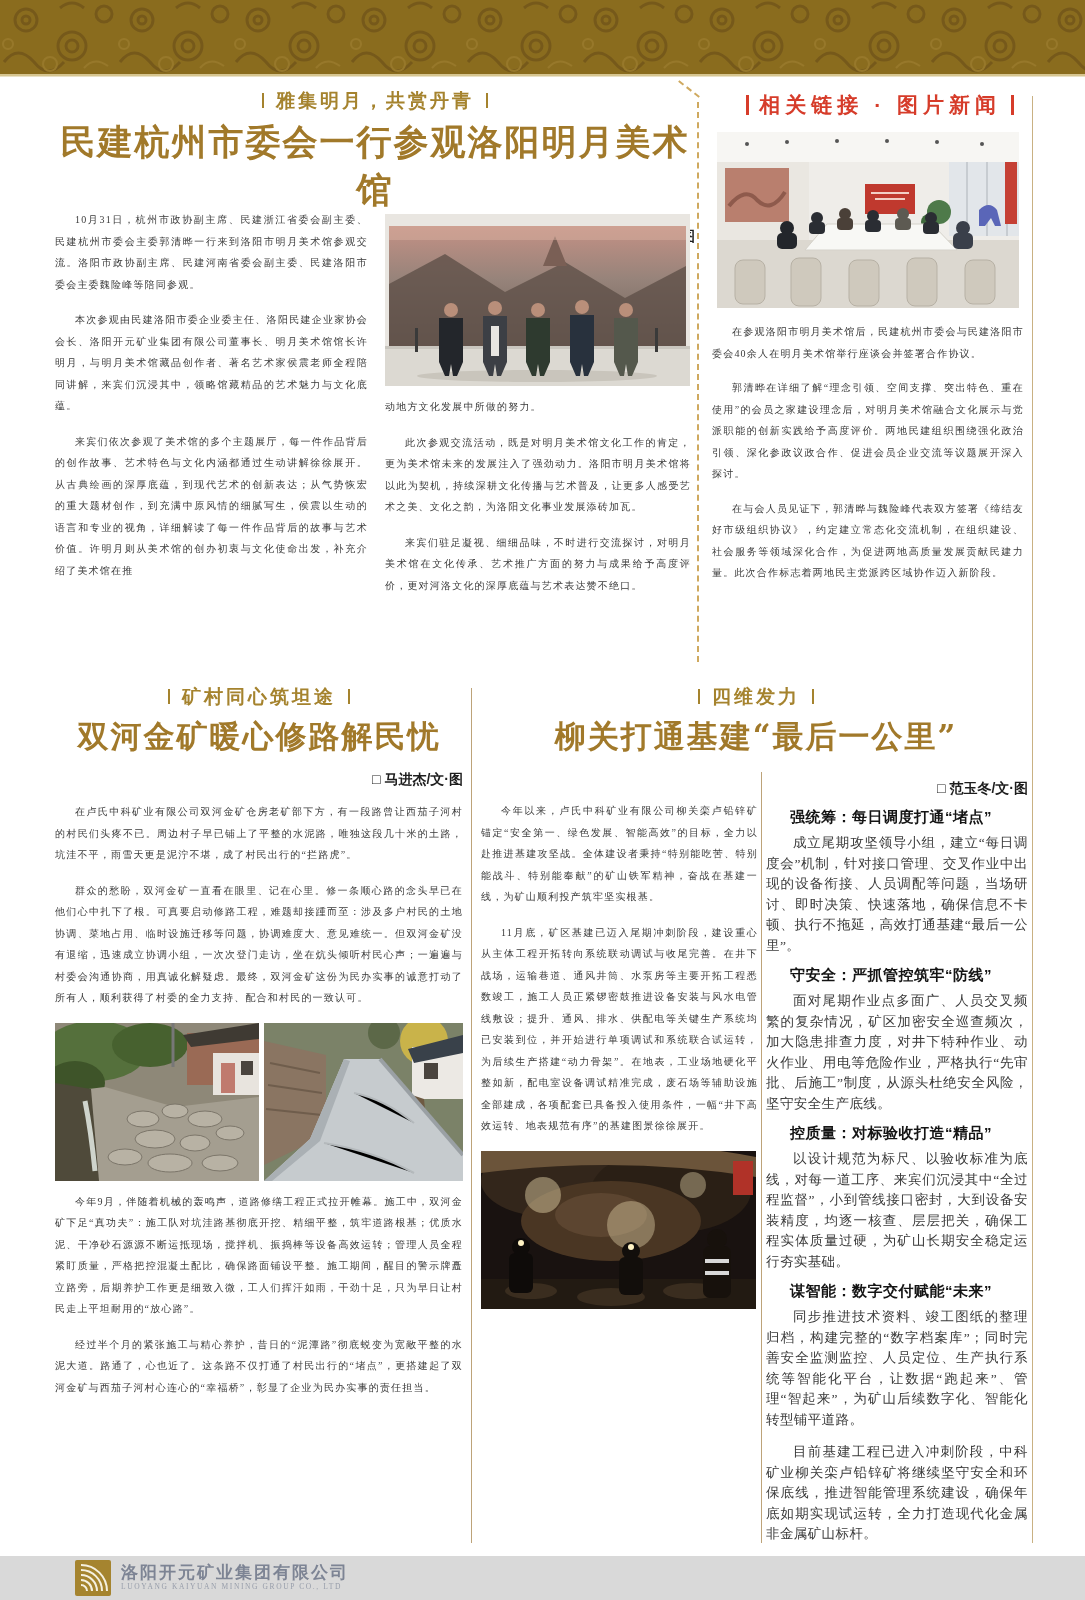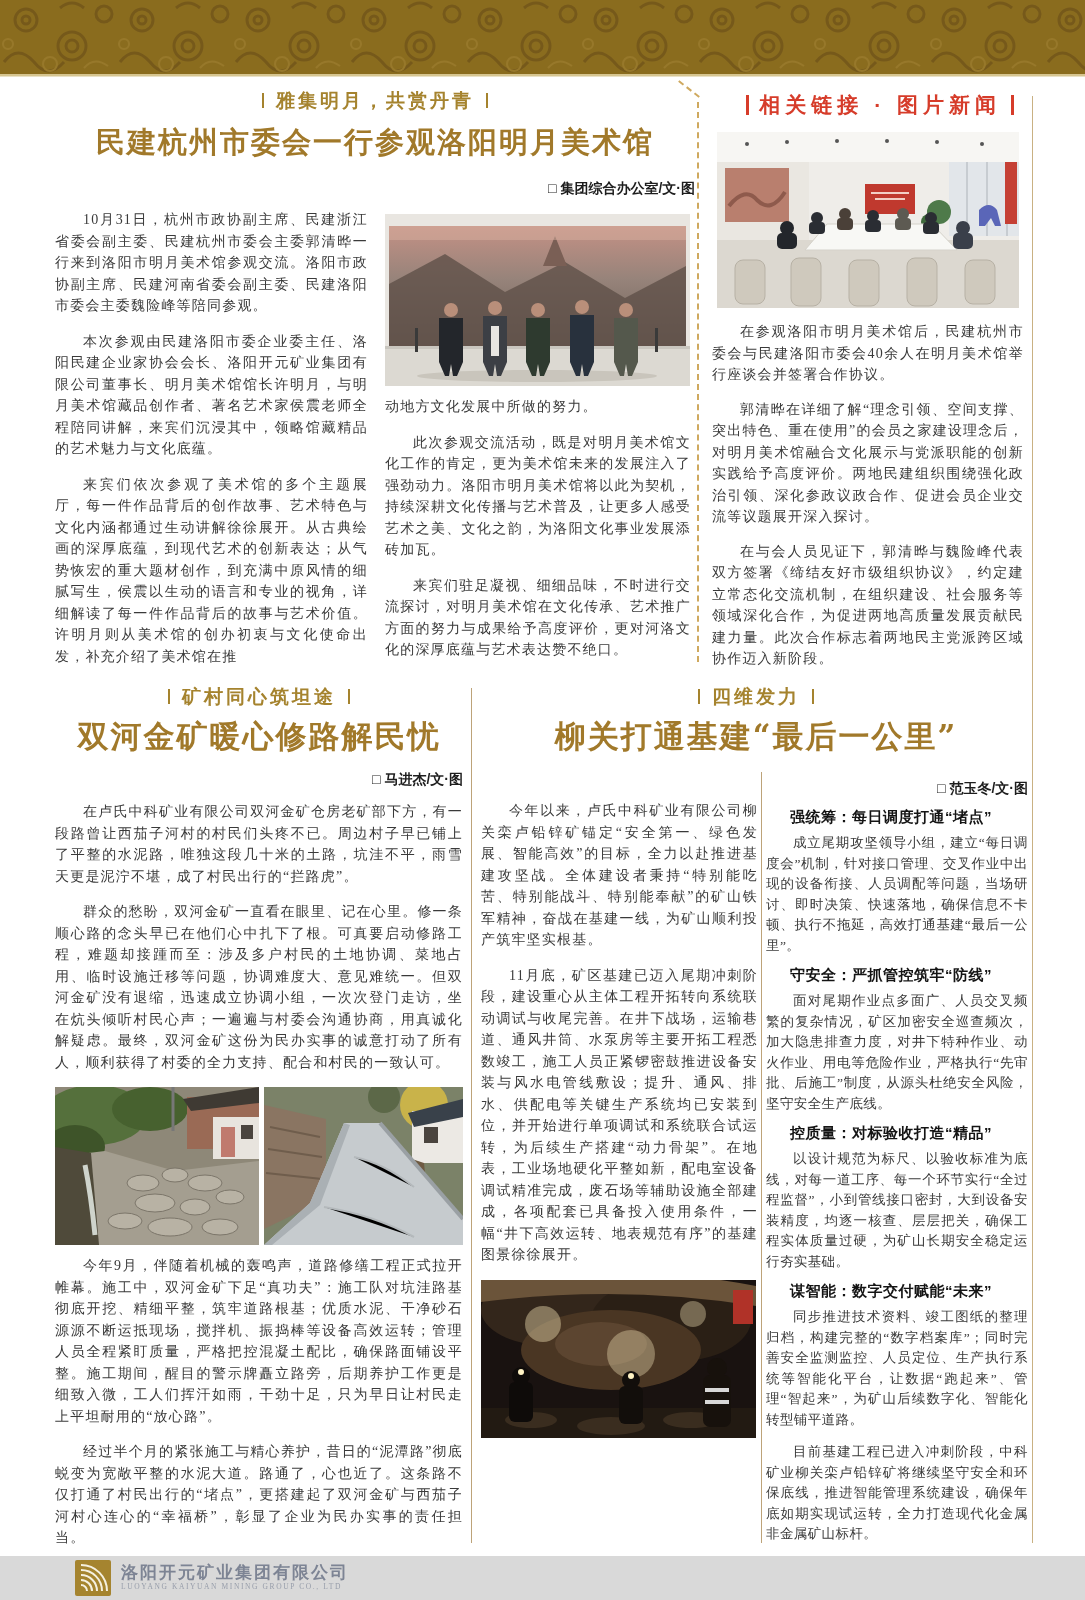--- a/index.html
+++ b/index.html
@@ -6,26 +6,26 @@
   .page{position:relative;width:1085px;height:1600px;background:#ffffff;overflow:hidden;
         font-family:"Liberation Serif","DejaVu Serif",serif;}
   
   .band{position:absolute;left:0;top:0;width:1085px;height:78px;}
   
   .kicker{font-family:Liberation Sans, sans-serif;font-weight:bold;
           font-size:19px;color:#a5832e;text-align:center;letter-spacing:3px;line-height:22px;}
   .kbar{display:inline-block;width:2px;height:15px;background:#a5832e;margin:0 12px;vertical-align:-1px;}
   .art-title{font-family:"DejaVu Serif","Liberation Serif",serif;font-weight:bold;color:#a1792a;
              text-align:center;letter-spacing:2px;}
-  .title-lg{font-size:29px;line-height:48px;margin-top:6px;}
+  .title-lg{font-size:35px;line-height:48px;margin-top:6px;}
   .title-md{font-size:31px;line-height:46px;margin-top:5px;}
   .byline{font-family:"Liberation Sans","DejaVu Sans",sans-serif;font-weight:bold;font-size:14px;
           color:#1d1d1d;text-align:right;line-height:20px;}
   
-  .bodytext p{margin:0 0 14px;text-indent:2em;text-align:justify;font-size:14px;line-height:21.5px;
+  .bodytext p{margin:0 0 14px;text-indent:2em;text-align:justify;font-size:10px;line-height:21.5px;
               letter-spacing:1.2px;color:#3a3a3a;}
   .bodytext p.noindent{text-indent:0;}
   .colA2 p{margin-bottom:13px;}
   
   .colC2 p{margin:0 0 5px;text-indent:2em;text-align:justify;font-size:13.5px;line-height:20.5px;
            letter-spacing:0.4px;color:#3a3a3a;}
   .colC2 p.closing{margin-top:12px;font-family:Liberation Serif, serif;}
   .subhead{font-family:"Liberation Sans","DejaVu Sans",sans-serif;font-weight:bold;font-size:15px;
            color:#141414;margin:9px 0 6px;text-indent:1.6em;letter-spacing:0.5px;line-height:20px;}
   
@@ -347,21 +347,21 @@
     </svg>
   </div>
 
   <div class="abs colC2" style="left:766px;top:778px;width:262px;">
     <div class="byline" style="margin-bottom:8px;">□ 范玉冬/文·图</div>
     <div class="subhead">强统筹：每日调度打通“堵点”</div>
     <p>成立尾期攻坚领导小组，建立“每日调度会”机制，针对接口管理、交叉作业中出现的设备衔接、人员调配等问题，当场研讨、即时决策、快速落地，确保信息不卡顿、执行不拖延，高效打通基建“最后一公里”。</p>
     <div class="subhead">守安全：严抓管控筑牢“防线”</div>
     <p>面对尾期作业点多面广、人员交叉频繁的复杂情况，矿区加密安全巡查频次，加大隐患排查力度，对井下特种作业、动火作业、用电等危险作业，严格执行“先审批、后施工”制度，从源头杜绝安全风险，坚守安全生产底线。</p>
     <div class="subhead">控质量：对标验收打造“精品”</div>
-    <p>以设计规范为标尺、以验收标准为底线，对每一道工序、每一个环节实行“全过程监督”，小到管线接口密封，大到设备安装精度，均逐一核查、层层把关，确保工程实体质量过硬，为矿山长期安全稳定运行夯实基础。</p>
+    <p>以设计规范为标尺、以验收标准为底线，对每一道工序、来宾们沉浸其中“全过程监督”，小到管线接口密封，大到设备安装精度，均逐一核查、层层把关，确保工程实体质量过硬，为矿山长期安全稳定运行夯实基础。</p>
     <div class="subhead">谋智能：数字交付赋能“未来”</div>
     <p>同步推进技术资料、竣工图纸的整理归档，构建完整的“数字档案库”；同时完善安全监测监控、人员定位、生产执行系统等智能化平台，让数据“跑起来”、管理“智起来”，为矿山后续数字化、智能化转型铺平道路。</p>
     <p class="closing">目前基建工程已进入冲刺阶段，中科矿业柳关栾卢铅锌矿将继续坚守安全和环保底线，推进智能管理系统建设，确保年底如期实现试运转，全力打造现代化金属非金属矿山标杆。</p>
   </div>
 
   <div class="footer">
     <svg class="footer-logo" width="36" height="36">
       <rect width="36" height="36" rx="2" fill="#a5842f"></rect>
       <g stroke="#f5f0e0" stroke-width="2" fill="none">
         <path d="M6,25 A6,6 0 0 1 12,31"></path>

